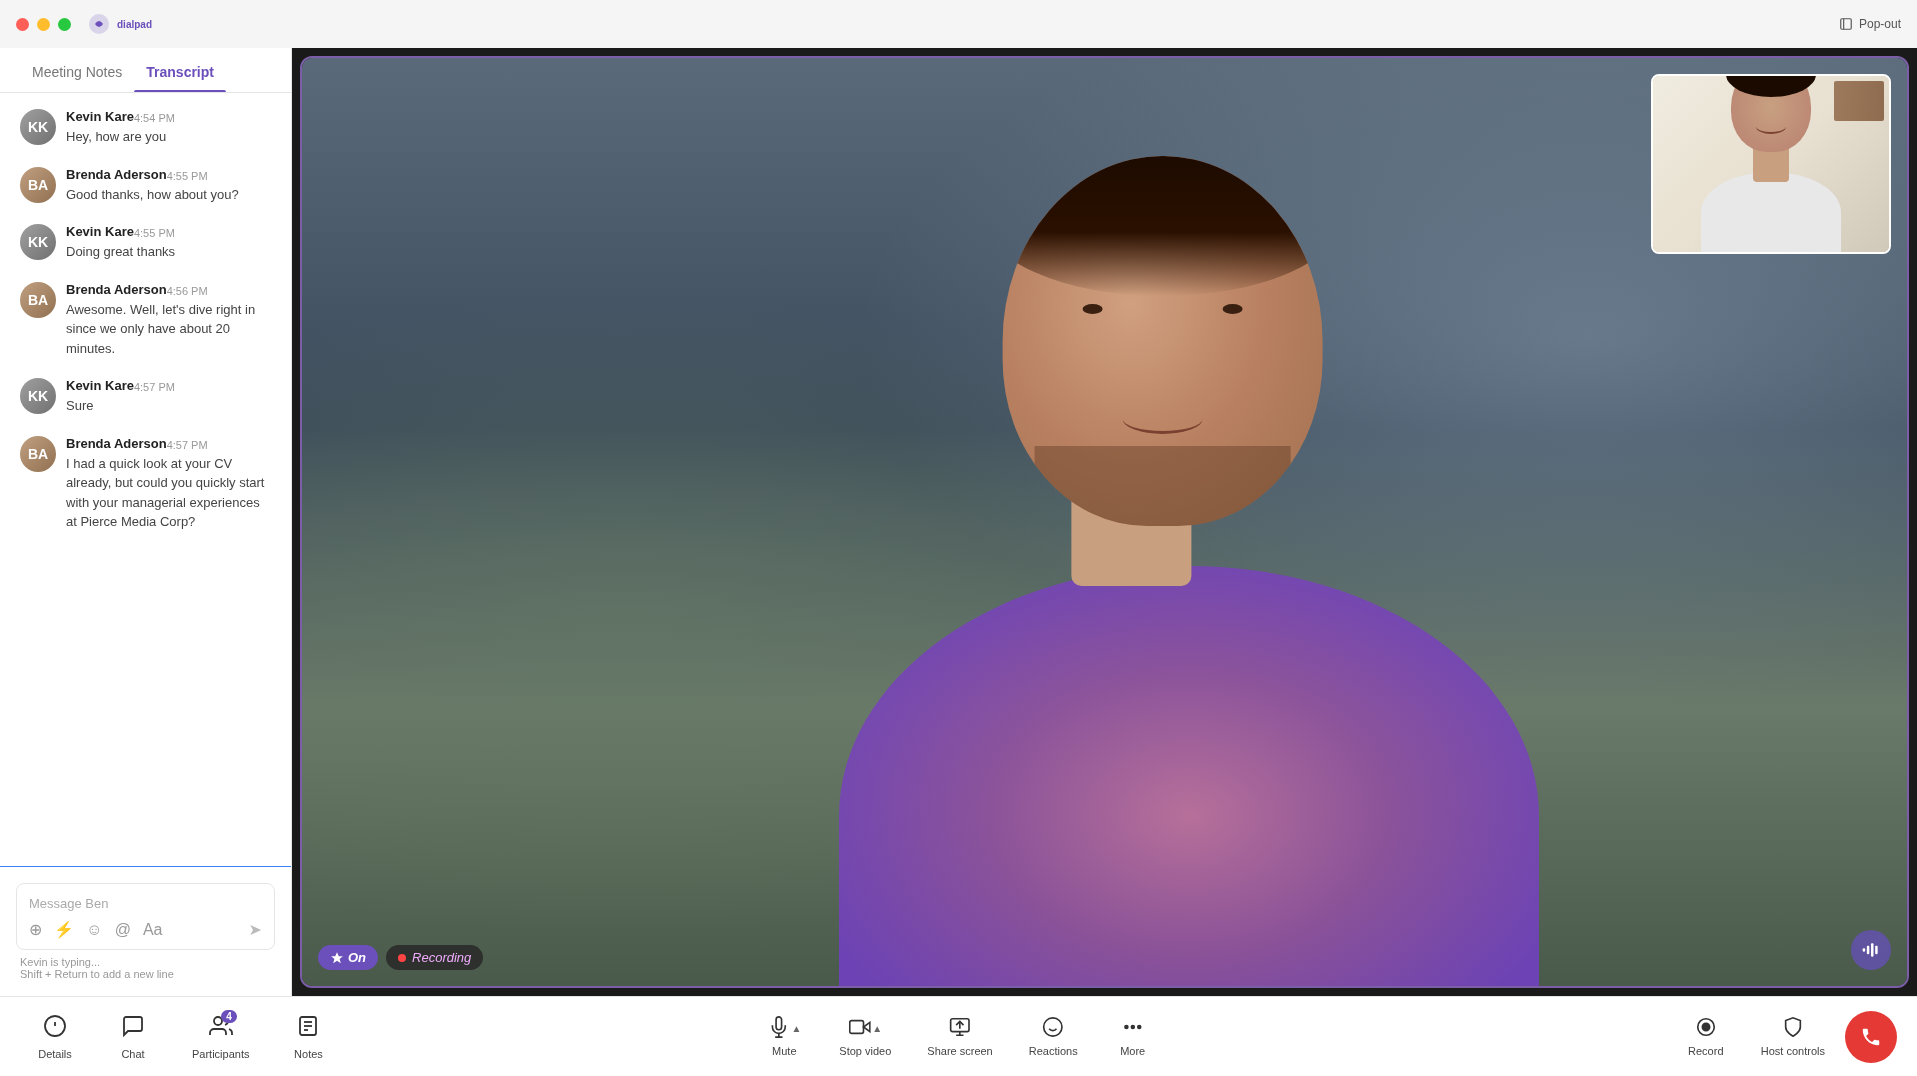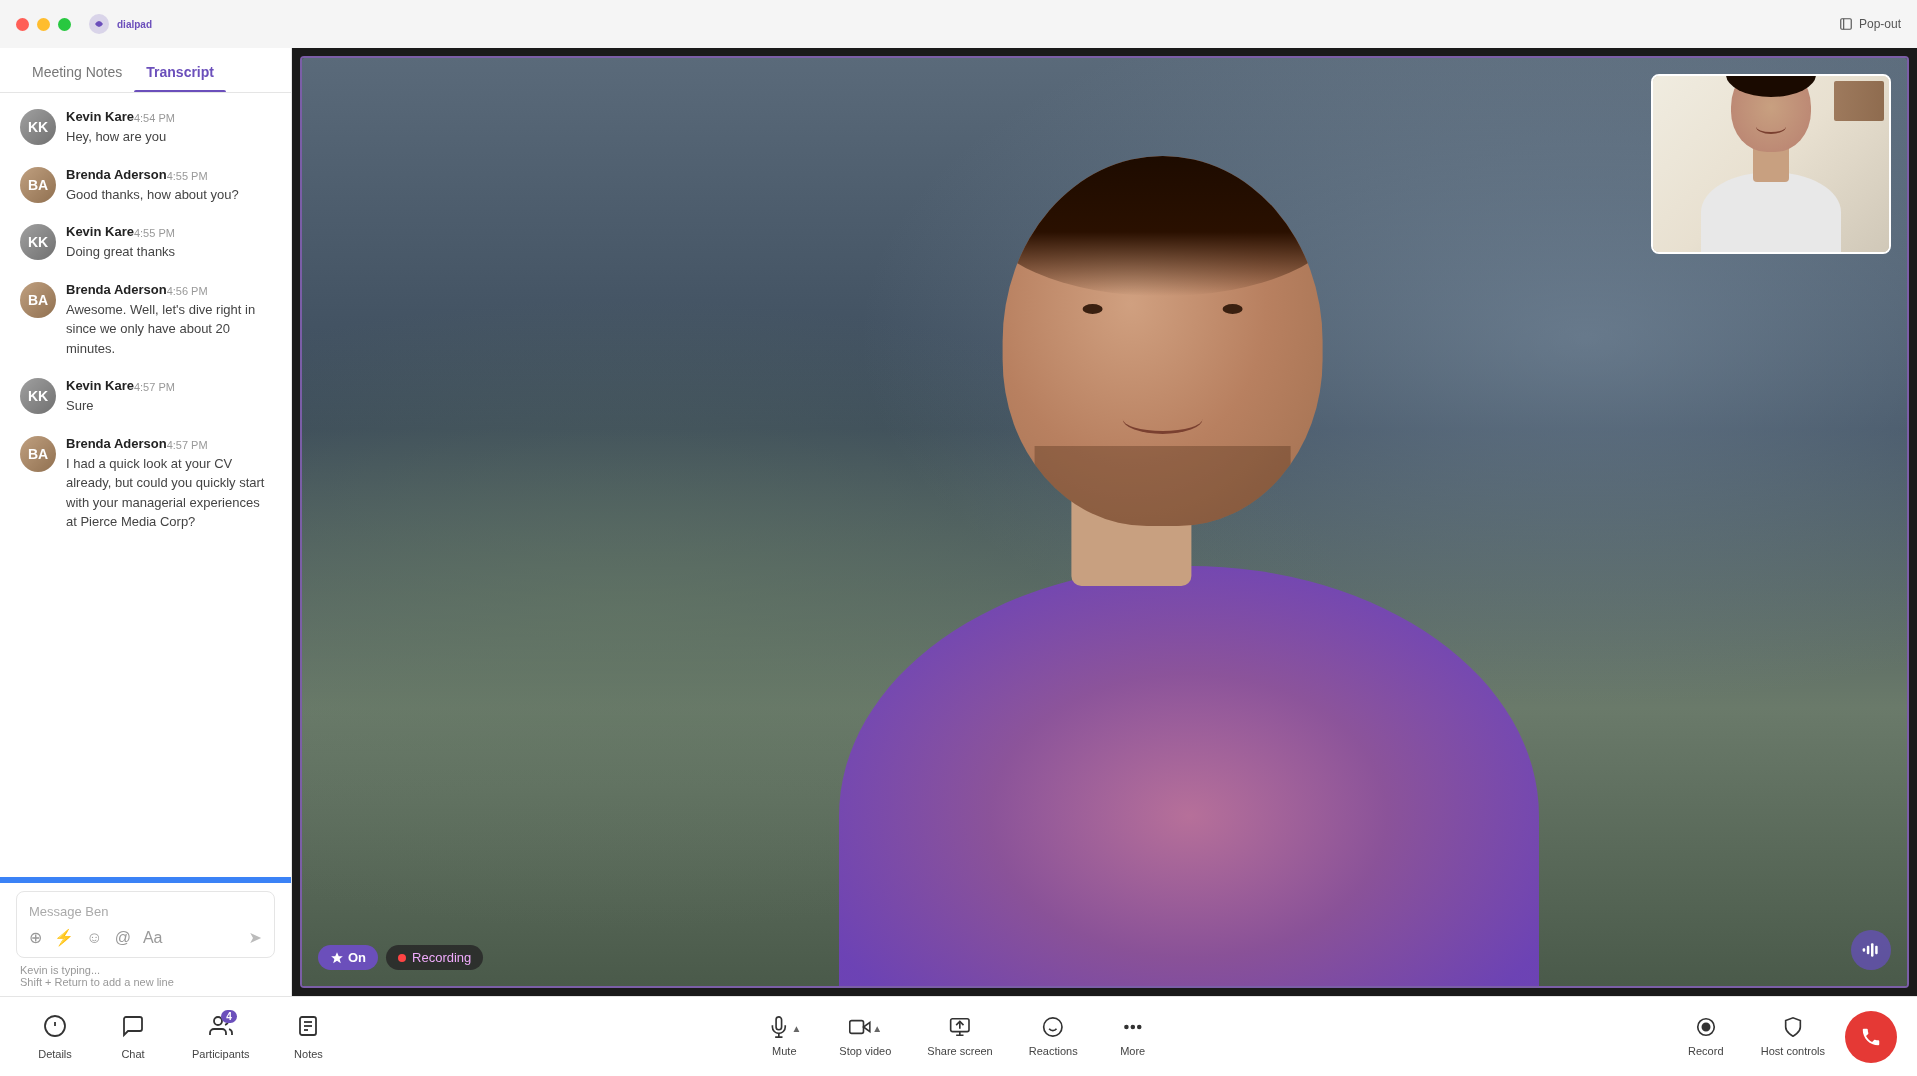--- a/index.html
+++ b/index.html
@@ -150,22 +150,22 @@
       color: #999;
     }
     .entry-text {
       font-size: 13px;
       color: #444;
       line-height: 1.5;
     }
 
     
     .message-area {
-      padding: 8px 16px;
-      border-top: 6px solid #3b82f6;
+      padding: 16px 16px;
+      border-top: 1px solid #3b82f6;
       flex-shrink: 0;
     }
     .message-input-wrapper {
       border: 1px solid #e5e5e5;
       border-radius: 8px;
       padding: 10px 12px;
     }
     .message-input {
       width: 100%;
       border: none;
@@ -200,23 +200,24 @@
       color: #999;
       flex-direction: column;
     }
 
     
     .video-area {
       flex: 1;
       position: relative;
       background: #2a2a2a;
       margin: 8px;
-      border-radius: 4px;
+      border-radius: 12px;
       overflow: hidden;
       border: 2px solid #7b5ea7;
+      font-style: italic;
     }
 
     
     .video-bg {
       position: absolute;
       inset: 0;
       background: 
         radial-gradient(ellipse at 20% 60%, rgba(100, 120, 100, 0.6) 0%, transparent 40%),
         radial-gradient(ellipse at 80% 30%, rgba(140, 160, 180, 0.5) 0%, transparent 40%),
         linear-gradient(180deg, #5a6a7a 0%, #3a4a5a 40%, #6a7a6a 70%, #4a5a4a 100%);

